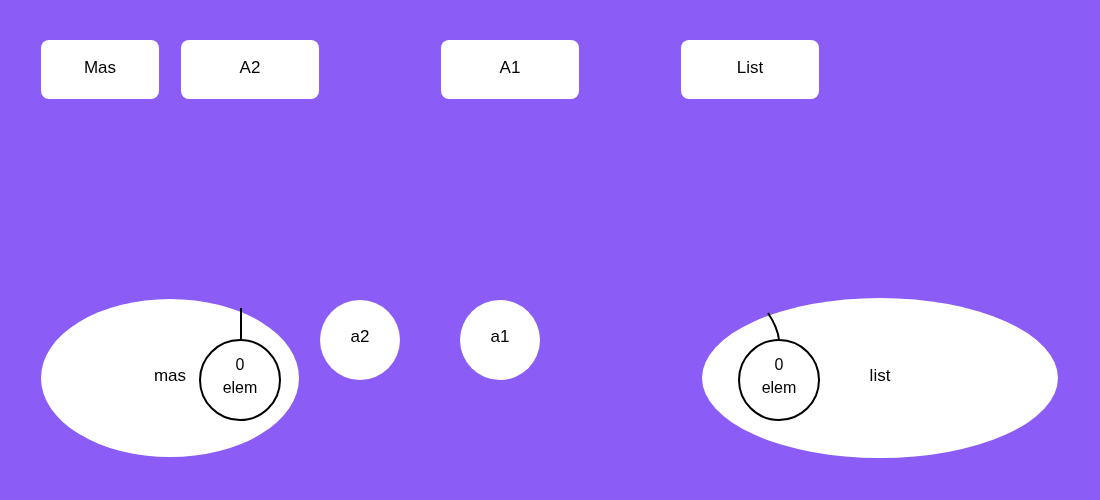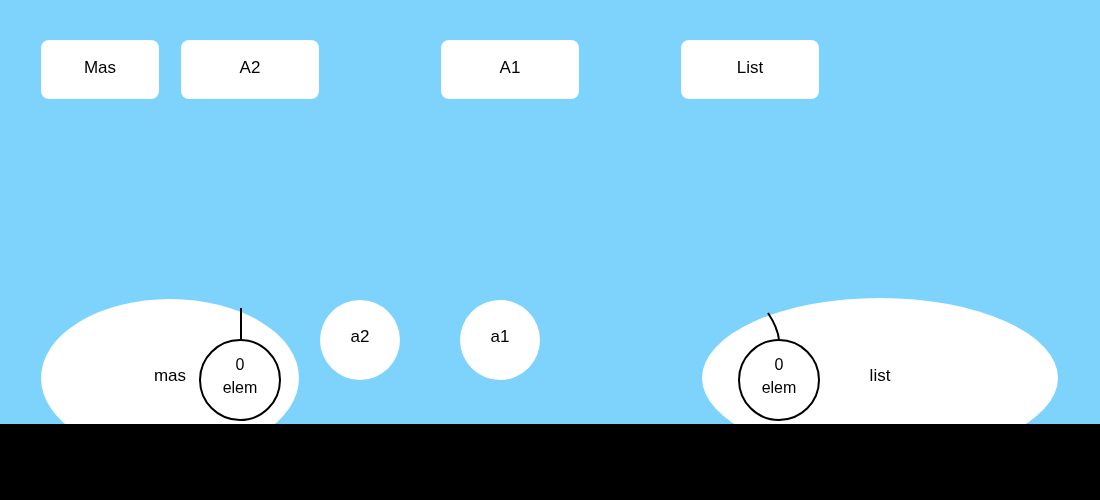--- a/index.html
+++ b/index.html
@@ -3,22 +3,22 @@
 <meta charset="utf-8">
 <style>
   html, body {
     margin: 0;
     padding: 0;
     background: #000000;
   }
   #canvas {
     position: relative;
     width: 1100px;
-    height: 424px;
-    background: #7dd3fc;
+    height: 500px;
+    background: #8b5cf6;
     overflow: hidden;
     font-family: "Liberation Sans", sans-serif;
     text-decoration: underline;
   }
   #canvas svg {
     position: absolute;
     top: 0;
     left: 0;
     width: 1100px;
     height: 500px;

